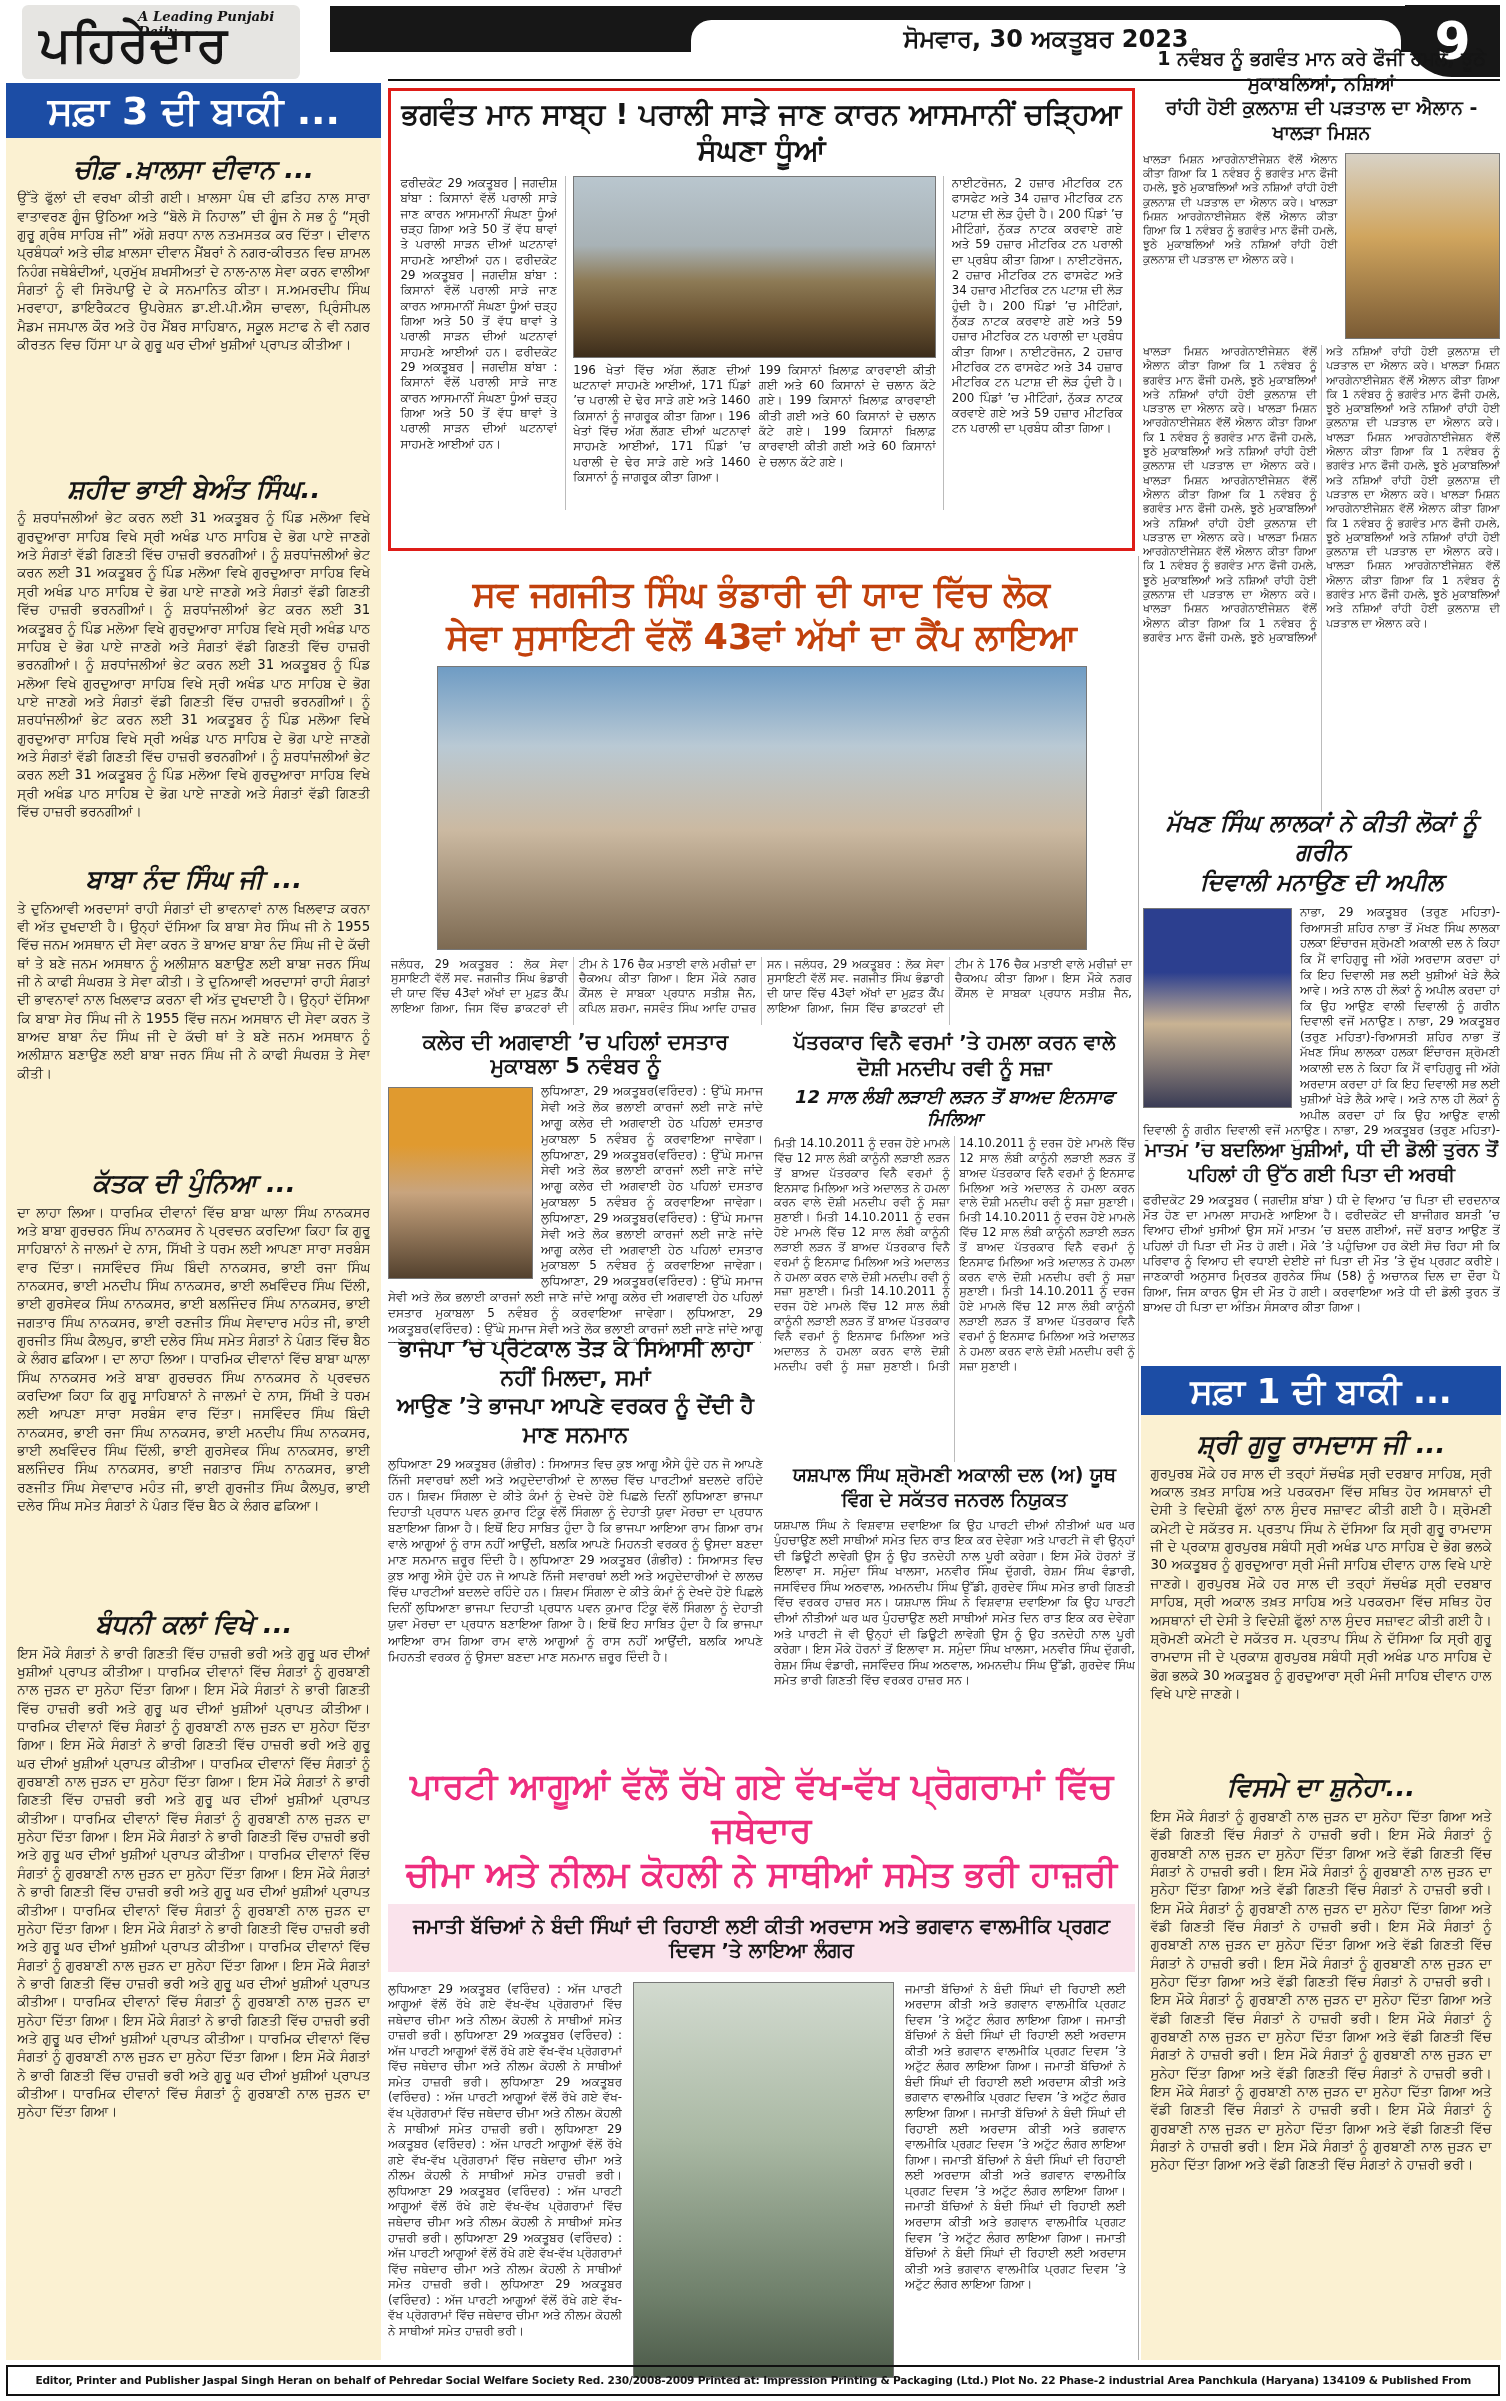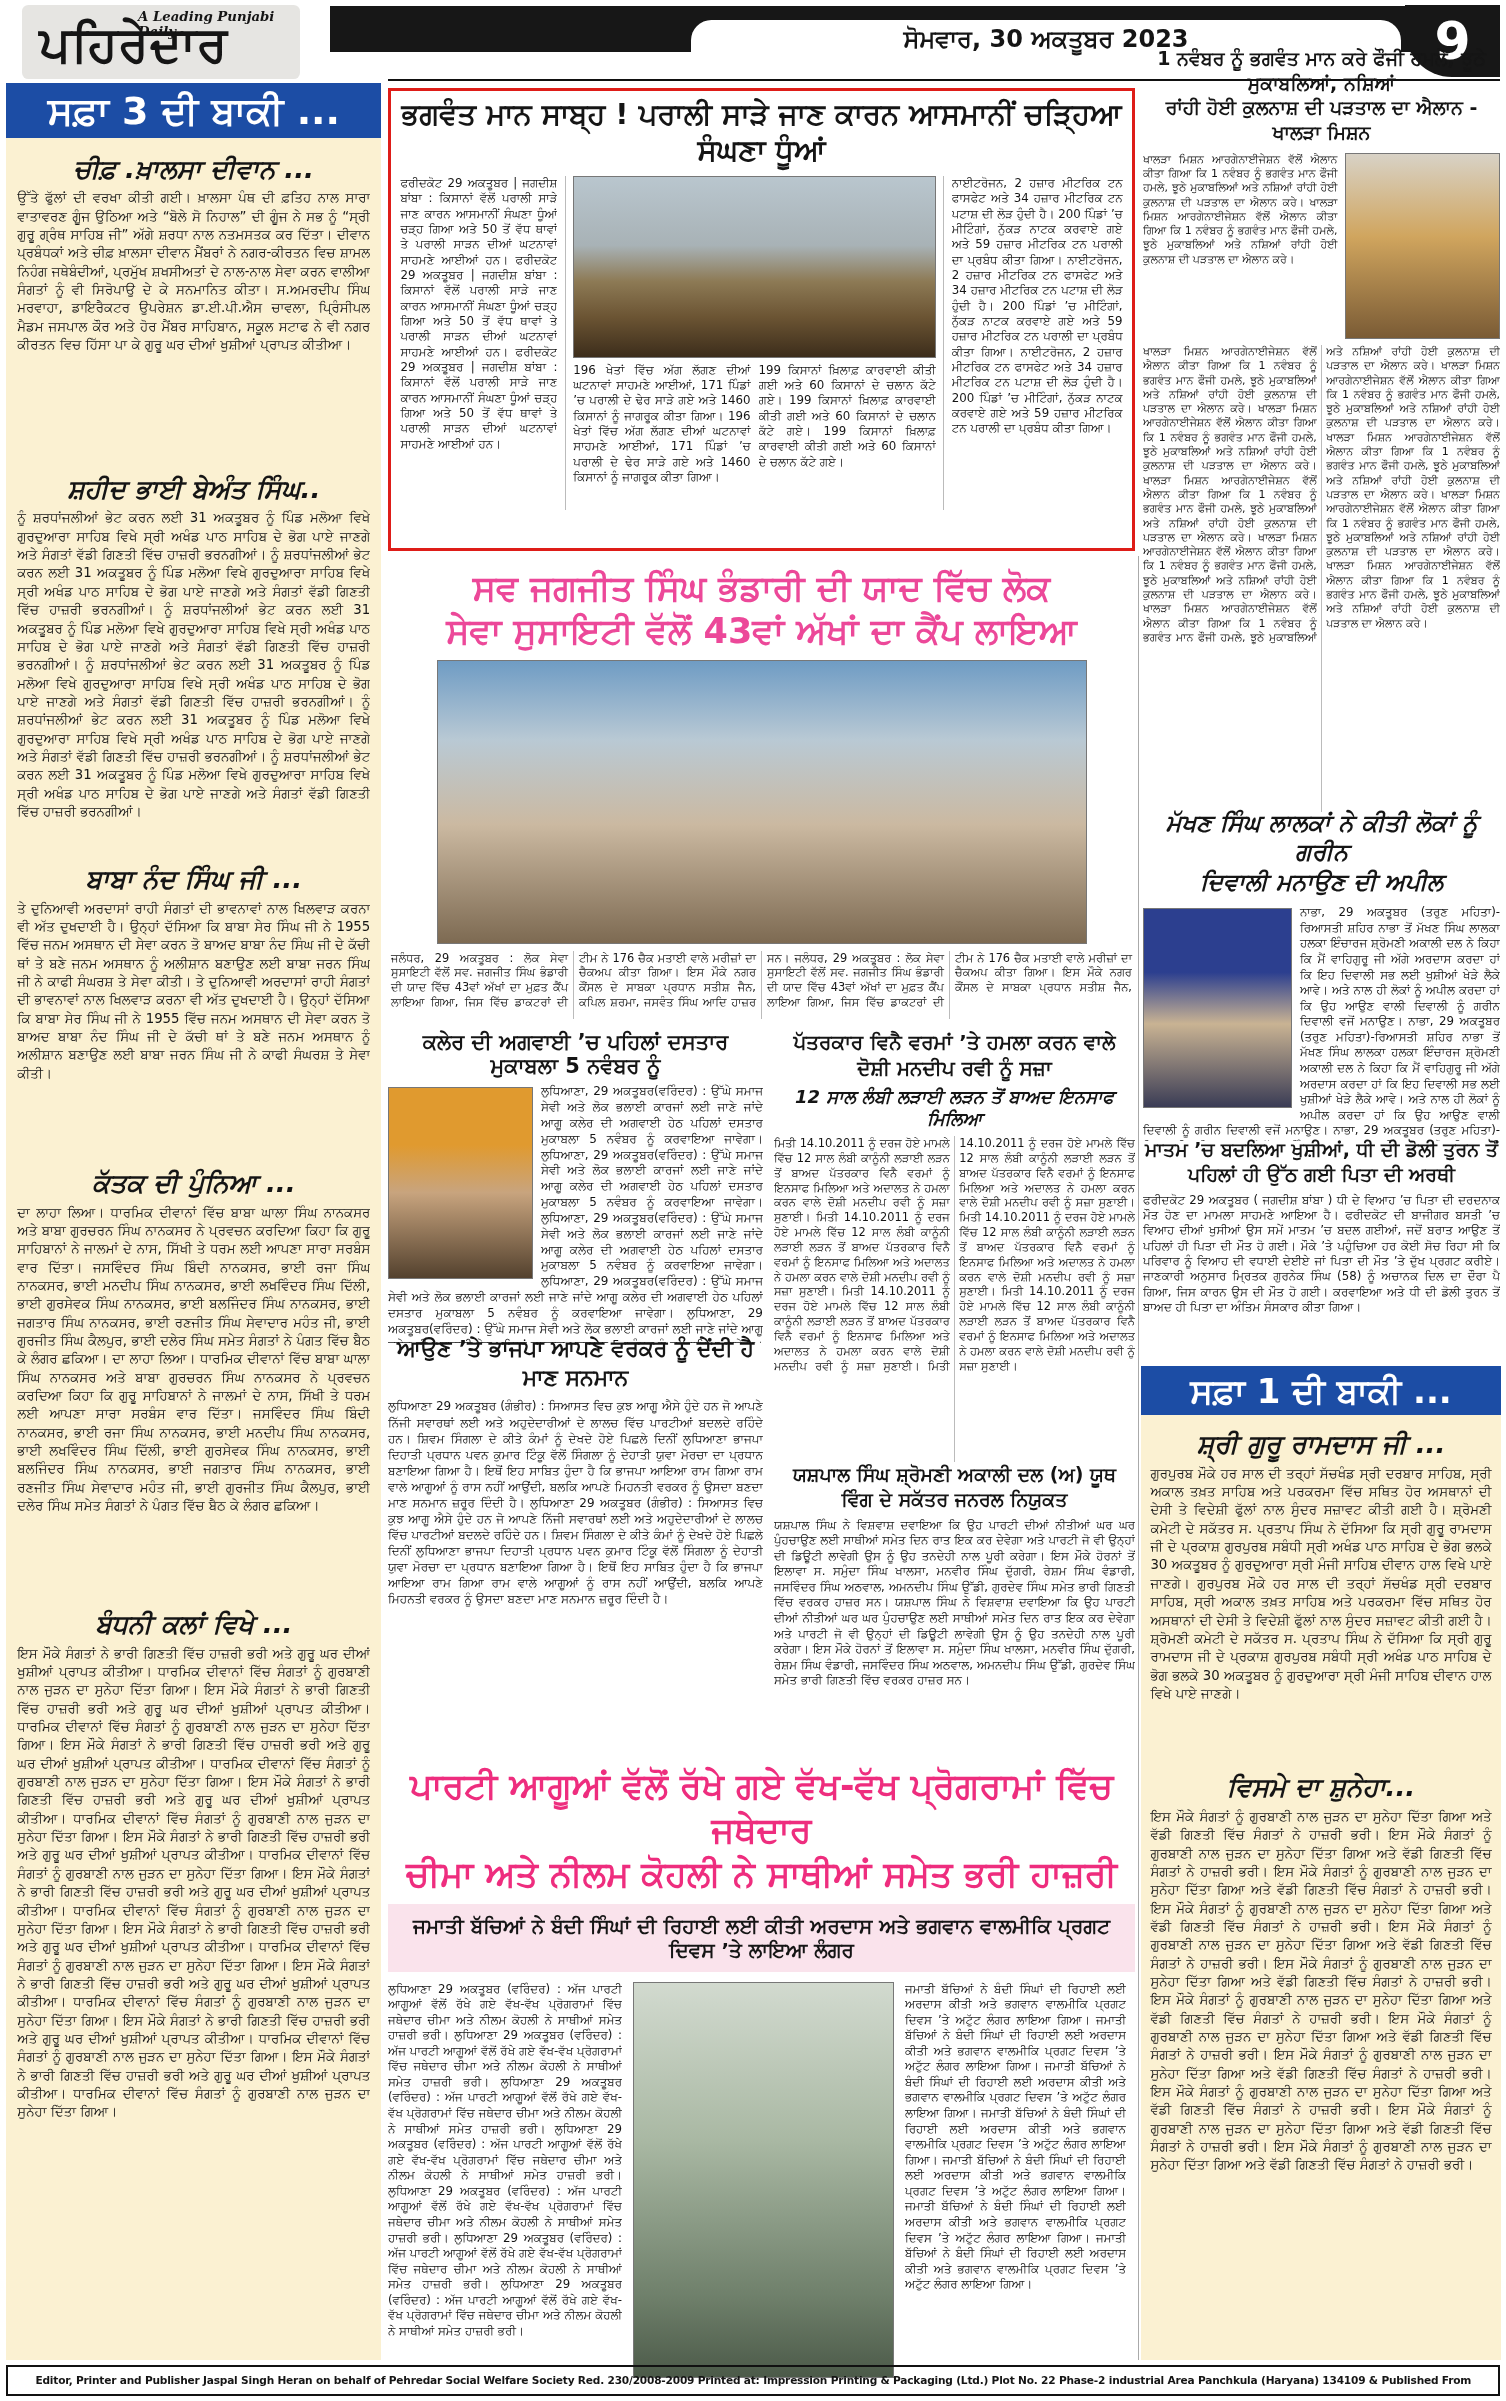--- a/index.html
+++ b/index.html
@@ -40,21 +40,21 @@
   .parali-sub{font-size:22px;font-weight:bold;color:#9a150b;text-align:center;margin-top:4.7px;}
   .parali-body{display:flex;gap:7.9px;margin-top:7.9px;height:334px;overflow:hidden;}
   .pcol{font-size:11.8px;line-height:1.3;text-align:justify;overflow:hidden;}
   .p1{width:159px;}
   .pmid{width:367px;border-left:0.8px solid #bbb;border-right:0.8px solid #bbb;padding:0 7px;}
   .p4{width:173px;}
   .pmid .photo{width:100%;height:182px;}
   .pmid-cols{display:flex;gap:7.9px;height:140px;margin-top:4.7px;}
   .pmid-cols .pcol{width:50%;}
   #eyecamp{left:388px;top:554px;width:747px;height:473px;}
-  .eye-head{color:#ec4899;font-size:35px;font-weight:900;text-align:center;line-height:1.22;margin-top:13px;}
+  .eye-head{color:#c2410c;font-size:35px;font-weight:900;text-align:center;line-height:1.22;margin-top:19px;}
   .eye-photo{margin:7.9px auto 6.3px;width:650px;height:284px;}
   .eye-body{column-count:4;column-gap:11px;column-rule:0.8px solid #bbb;font-size:11.4px;line-height:1.3;
             text-align:justify;height:68px;overflow:hidden;padding:0 3.1px;}
   #kaler{left:388px;top:1030px;width:375px;height:301px;}
   .kaler-head{font-size:21px;font-weight:900;text-align:center;}
   .kaler-body{margin-top:6.3px;font-size:12px;line-height:1.32;text-align:justify;height:259px;overflow:hidden;}
   .kaler-photo{float:left;width:145px;height:192px;margin:3.1px 7.9px 3.1px 0;}
   #vinay{left:774px;top:1030px;width:361px;height:428px;}
   .vinay-head{font-size:20px;font-weight:900;text-align:center;line-height:1.28;}
   .vinay-sub{font-size:18px;font-weight:bold;font-style:italic;text-align:center;margin-top:4.7px;}
@@ -162,20 +162,21 @@
   </div>
 
   <div class="abs" id="vinay">
     <div class="vinay-head">ਪੱਤਰਕਾਰ ਵਿਨੈ ਵਰਮਾਂ ’ਤੇ ਹਮਲਾ ਕਰਨ ਵਾਲੇ ਦੋਸ਼ੀ ਮਨਦੀਪ ਰਵੀ ਨੂੰ ਸਜ਼ਾ</div>
     <div class="vinay-sub">12 ਸਾਲ ਲੰਬੀ ਲੜਾਈ ਲੜਨ ਤੋਂ ਬਾਅਦ ਇਨਸਾਫ ਮਿਲਿਆ</div>
     <div class="vinay-body">ਮਿਤੀ 14.10.2011 ਨੂੰ ਦਰਜ ਹੋਏ ਮਾਮਲੇ ਵਿੱਚ 12 ਸਾਲ ਲੰਬੀ ਕਾਨੂੰਨੀ ਲੜਾਈ ਲੜਨ ਤੋਂ ਬਾਅਦ ਪੱਤਰਕਾਰ ਵਿਨੈ ਵਰਮਾਂ ਨੂੰ ਇਨਸਾਫ ਮਿਲਿਆ ਅਤੇ ਅਦਾਲਤ ਨੇ ਹਮਲਾ ਕਰਨ ਵਾਲੇ ਦੋਸ਼ੀ ਮਨਦੀਪ ਰਵੀ ਨੂੰ ਸਜ਼ਾ ਸੁਣਾਈ। ਮਿਤੀ 14.10.2011 ਨੂੰ ਦਰਜ ਹੋਏ ਮਾਮਲੇ ਵਿੱਚ 12 ਸਾਲ ਲੰਬੀ ਕਾਨੂੰਨੀ ਲੜਾਈ ਲੜਨ ਤੋਂ ਬਾਅਦ ਪੱਤਰਕਾਰ ਵਿਨੈ ਵਰਮਾਂ ਨੂੰ ਇਨਸਾਫ ਮਿਲਿਆ ਅਤੇ ਅਦਾਲਤ ਨੇ ਹਮਲਾ ਕਰਨ ਵਾਲੇ ਦੋਸ਼ੀ ਮਨਦੀਪ ਰਵੀ ਨੂੰ ਸਜ਼ਾ ਸੁਣਾਈ। ਮਿਤੀ 14.10.2011 ਨੂੰ ਦਰਜ ਹੋਏ ਮਾਮਲੇ ਵਿੱਚ 12 ਸਾਲ ਲੰਬੀ ਕਾਨੂੰਨੀ ਲੜਾਈ ਲੜਨ ਤੋਂ ਬਾਅਦ ਪੱਤਰਕਾਰ ਵਿਨੈ ਵਰਮਾਂ ਨੂੰ ਇਨਸਾਫ ਮਿਲਿਆ ਅਤੇ ਅਦਾਲਤ ਨੇ ਹਮਲਾ ਕਰਨ ਵਾਲੇ ਦੋਸ਼ੀ ਮਨਦੀਪ ਰਵੀ ਨੂੰ ਸਜ਼ਾ ਸੁਣਾਈ। ਮਿਤੀ 14.10.2011 ਨੂੰ ਦਰਜ ਹੋਏ ਮਾਮਲੇ ਵਿੱਚ 12 ਸਾਲ ਲੰਬੀ ਕਾਨੂੰਨੀ ਲੜਾਈ ਲੜਨ ਤੋਂ ਬਾਅਦ ਪੱਤਰਕਾਰ ਵਿਨੈ ਵਰਮਾਂ ਨੂੰ ਇਨਸਾਫ ਮਿਲਿਆ ਅਤੇ ਅਦਾਲਤ ਨੇ ਹਮਲਾ ਕਰਨ ਵਾਲੇ ਦੋਸ਼ੀ ਮਨਦੀਪ ਰਵੀ ਨੂੰ ਸਜ਼ਾ ਸੁਣਾਈ। ਮਿਤੀ 14.10.2011 ਨੂੰ ਦਰਜ ਹੋਏ ਮਾਮਲੇ ਵਿੱਚ 12 ਸਾਲ ਲੰਬੀ ਕਾਨੂੰਨੀ ਲੜਾਈ ਲੜਨ ਤੋਂ ਬਾਅਦ ਪੱਤਰਕਾਰ ਵਿਨੈ ਵਰਮਾਂ ਨੂੰ ਇਨਸਾਫ ਮਿਲਿਆ ਅਤੇ ਅਦਾਲਤ ਨੇ ਹਮਲਾ ਕਰਨ ਵਾਲੇ ਦੋਸ਼ੀ ਮਨਦੀਪ ਰਵੀ ਨੂੰ ਸਜ਼ਾ ਸੁਣਾਈ। ਮਿਤੀ 14.10.2011 ਨੂੰ ਦਰਜ ਹੋਏ ਮਾਮਲੇ ਵਿੱਚ 12 ਸਾਲ ਲੰਬੀ ਕਾਨੂੰਨੀ ਲੜਾਈ ਲੜਨ ਤੋਂ ਬਾਅਦ ਪੱਤਰਕਾਰ ਵਿਨੈ ਵਰਮਾਂ ਨੂੰ ਇਨਸਾਫ ਮਿਲਿਆ ਅਤੇ ਅਦਾਲਤ ਨੇ ਹਮਲਾ ਕਰਨ ਵਾਲੇ ਦੋਸ਼ੀ ਮਨਦੀਪ ਰਵੀ ਨੂੰ ਸਜ਼ਾ ਸੁਣਾਈ।</div>
   </div>
 
   <div class="abs" id="bjp">
     <div class="bjp-head">
+      <div>ਭਾਜਪਾ ’ਚ ਪ੍ਰੋਟਕਾਲ ਤੋੜ ਕੇ ਸਿਆਸੀ ਲਾਹਾ ਨਹੀਂ ਮਿਲਦਾ, ਸਮਾਂ</div>
       <div>ਆਉਣ ’ਤੇ ਭਾਜਪਾ ਆਪਣੇ ਵਰਕਰ ਨੂੰ ਦੇਂਦੀ ਹੈ ਮਾਣ ਸਨਮਾਨ</div>
     </div>
     <div class="bjp-body">ਲੁਧਿਆਣਾ 29 ਅਕਤੂਬਰ (ਗੰਭੀਰ) : ਸਿਆਸਤ ਵਿਚ ਕੁਝ ਆਗੂ ਐਸੇ ਹੁੰਦੇ ਹਨ ਜੋ ਆਪਣੇ ਨਿੱਜੀ ਸਵਾਰਥਾਂ ਲਈ ਅਤੇ ਅਹੁਦੇਦਾਰੀਆਂ ਦੇ ਲਾਲਚ ਵਿੱਚ ਪਾਰਟੀਆਂ ਬਦਲਦੇ ਰਹਿੰਦੇ ਹਨ। ਸ਼ਿਵਮ ਸਿੰਗਲਾ ਦੇ ਕੀਤੇ ਕੰਮਾਂ ਨੂੰ ਦੇਖਦੇ ਹੋਏ ਪਿਛਲੇ ਦਿਨੀਂ ਲੁਧਿਆਣਾ ਭਾਜਪਾ ਦਿਹਾਤੀ ਪ੍ਰਧਾਨ ਪਵਨ ਕੁਮਾਰ ਟਿੰਕੂ ਵੱਲੋਂ ਸਿੰਗਲਾ ਨੂੰ ਦੇਹਾਤੀ ਯੁਵਾ ਮੋਰਚਾ ਦਾ ਪ੍ਰਧਾਨ ਬਣਾਇਆ ਗਿਆ ਹੈ। ਇਥੋਂ ਇਹ ਸਾਬਿਤ ਹੁੰਦਾ ਹੈ ਕਿ ਭਾਜਪਾ ਆਇਆ ਰਾਮ ਗਿਆ ਰਾਮ ਵਾਲੇ ਆਗੂਆਂ ਨੂੰ ਰਾਸ ਨਹੀਂ ਆਉਂਦੀ, ਬਲਕਿ ਆਪਣੇ ਮਿਹਨਤੀ ਵਰਕਰ ਨੂੰ ਉਸਦਾ ਬਣਦਾ ਮਾਣ ਸਨਮਾਨ ਜ਼ਰੂਰ ਦਿੰਦੀ ਹੈ। ਲੁਧਿਆਣਾ 29 ਅਕਤੂਬਰ (ਗੰਭੀਰ) : ਸਿਆਸਤ ਵਿਚ ਕੁਝ ਆਗੂ ਐਸੇ ਹੁੰਦੇ ਹਨ ਜੋ ਆਪਣੇ ਨਿੱਜੀ ਸਵਾਰਥਾਂ ਲਈ ਅਤੇ ਅਹੁਦੇਦਾਰੀਆਂ ਦੇ ਲਾਲਚ ਵਿੱਚ ਪਾਰਟੀਆਂ ਬਦਲਦੇ ਰਹਿੰਦੇ ਹਨ। ਸ਼ਿਵਮ ਸਿੰਗਲਾ ਦੇ ਕੀਤੇ ਕੰਮਾਂ ਨੂੰ ਦੇਖਦੇ ਹੋਏ ਪਿਛਲੇ ਦਿਨੀਂ ਲੁਧਿਆਣਾ ਭਾਜਪਾ ਦਿਹਾਤੀ ਪ੍ਰਧਾਨ ਪਵਨ ਕੁਮਾਰ ਟਿੰਕੂ ਵੱਲੋਂ ਸਿੰਗਲਾ ਨੂੰ ਦੇਹਾਤੀ ਯੁਵਾ ਮੋਰਚਾ ਦਾ ਪ੍ਰਧਾਨ ਬਣਾਇਆ ਗਿਆ ਹੈ। ਇਥੋਂ ਇਹ ਸਾਬਿਤ ਹੁੰਦਾ ਹੈ ਕਿ ਭਾਜਪਾ ਆਇਆ ਰਾਮ ਗਿਆ ਰਾਮ ਵਾਲੇ ਆਗੂਆਂ ਨੂੰ ਰਾਸ ਨਹੀਂ ਆਉਂਦੀ, ਬਲਕਿ ਆਪਣੇ ਮਿਹਨਤੀ ਵਰਕਰ ਨੂੰ ਉਸਦਾ ਬਣਦਾ ਮਾਣ ਸਨਮਾਨ ਜ਼ਰੂਰ ਦਿੰਦੀ ਹੈ।</div>
   </div>
 
   <div class="abs" id="yashpal">
     <div class="yash-head">ਯਸ਼ਪਾਲ ਸਿੰਘ ਸ਼੍ਰੋਮਣੀ ਅਕਾਲੀ ਦਲ (ਅ) ਯੂਥ ਵਿੰਗ ਦੇ ਸਕੱਤਰ ਜਨਰਲ ਨਿਯੁਕਤ</div>
     <div class="yash-body">ਯਸ਼ਪਾਲ ਸਿੰਘ ਨੇ ਵਿਸ਼ਵਾਸ਼ ਦਵਾਇਆ ਕਿ ਉਹ ਪਾਰਟੀ ਦੀਆਂ ਨੀਤੀਆਂ ਘਰ ਘਰ ਪੁੰਹਚਾਉਣ ਲਈ ਸਾਥੀਆਂ ਸਮੇਤ ਦਿਨ ਰਾਤ ਇਕ ਕਰ ਦੇਵੇਗਾ ਅਤੇ ਪਾਰਟੀ ਜੋ ਵੀ ਉਨ੍ਹਾਂ ਦੀ ਡਿਊਟੀ ਲਾਵੇਗੀ ਉਸ ਨੂੰ ਉਹ ਤਨਦੇਹੀ ਨਾਲ ਪੂਰੀ ਕਰੇਗਾ। ਇਸ ਮੌਕੇ ਹੋਰਨਾਂ ਤੋਂ ਇਲਾਵਾ ਸ. ਸਮੁੰਦਾ ਸਿੰਘ ਖਾਲਸਾ, ਮਨਵੀਰ ਸਿੰਘ ਦੁੱਗਰੀ, ਰੇਸ਼ਮ ਸਿੰਘ ਵੰਡਾਰੀ, ਜਸਵਿੰਦਰ ਸਿੰਘ ਅਠਵਾਲ, ਅਮਨਦੀਪ ਸਿੰਘ ਉੱਡੀ, ਗੁਰਦੇਵ ਸਿੰਘ ਸਮੇਤ ਭਾਰੀ ਗਿਣਤੀ ਵਿੱਚ ਵਰਕਰ ਹਾਜ਼ਰ ਸਨ। ਯਸ਼ਪਾਲ ਸਿੰਘ ਨੇ ਵਿਸ਼ਵਾਸ਼ ਦਵਾਇਆ ਕਿ ਉਹ ਪਾਰਟੀ ਦੀਆਂ ਨੀਤੀਆਂ ਘਰ ਘਰ ਪੁੰਹਚਾਉਣ ਲਈ ਸਾਥੀਆਂ ਸਮੇਤ ਦਿਨ ਰਾਤ ਇਕ ਕਰ ਦੇਵੇਗਾ ਅਤੇ ਪਾਰਟੀ ਜੋ ਵੀ ਉਨ੍ਹਾਂ ਦੀ ਡਿਊਟੀ ਲਾਵੇਗੀ ਉਸ ਨੂੰ ਉਹ ਤਨਦੇਹੀ ਨਾਲ ਪੂਰੀ ਕਰੇਗਾ। ਇਸ ਮੌਕੇ ਹੋਰਨਾਂ ਤੋਂ ਇਲਾਵਾ ਸ. ਸਮੁੰਦਾ ਸਿੰਘ ਖਾਲਸਾ, ਮਨਵੀਰ ਸਿੰਘ ਦੁੱਗਰੀ, ਰੇਸ਼ਮ ਸਿੰਘ ਵੰਡਾਰੀ, ਜਸਵਿੰਦਰ ਸਿੰਘ ਅਠਵਾਲ, ਅਮਨਦੀਪ ਸਿੰਘ ਉੱਡੀ, ਗੁਰਦੇਵ ਸਿੰਘ ਸਮੇਤ ਭਾਰੀ ਗਿਣਤੀ ਵਿੱਚ ਵਰਕਰ ਹਾਜ਼ਰ ਸਨ।</div>
   </div>
 

